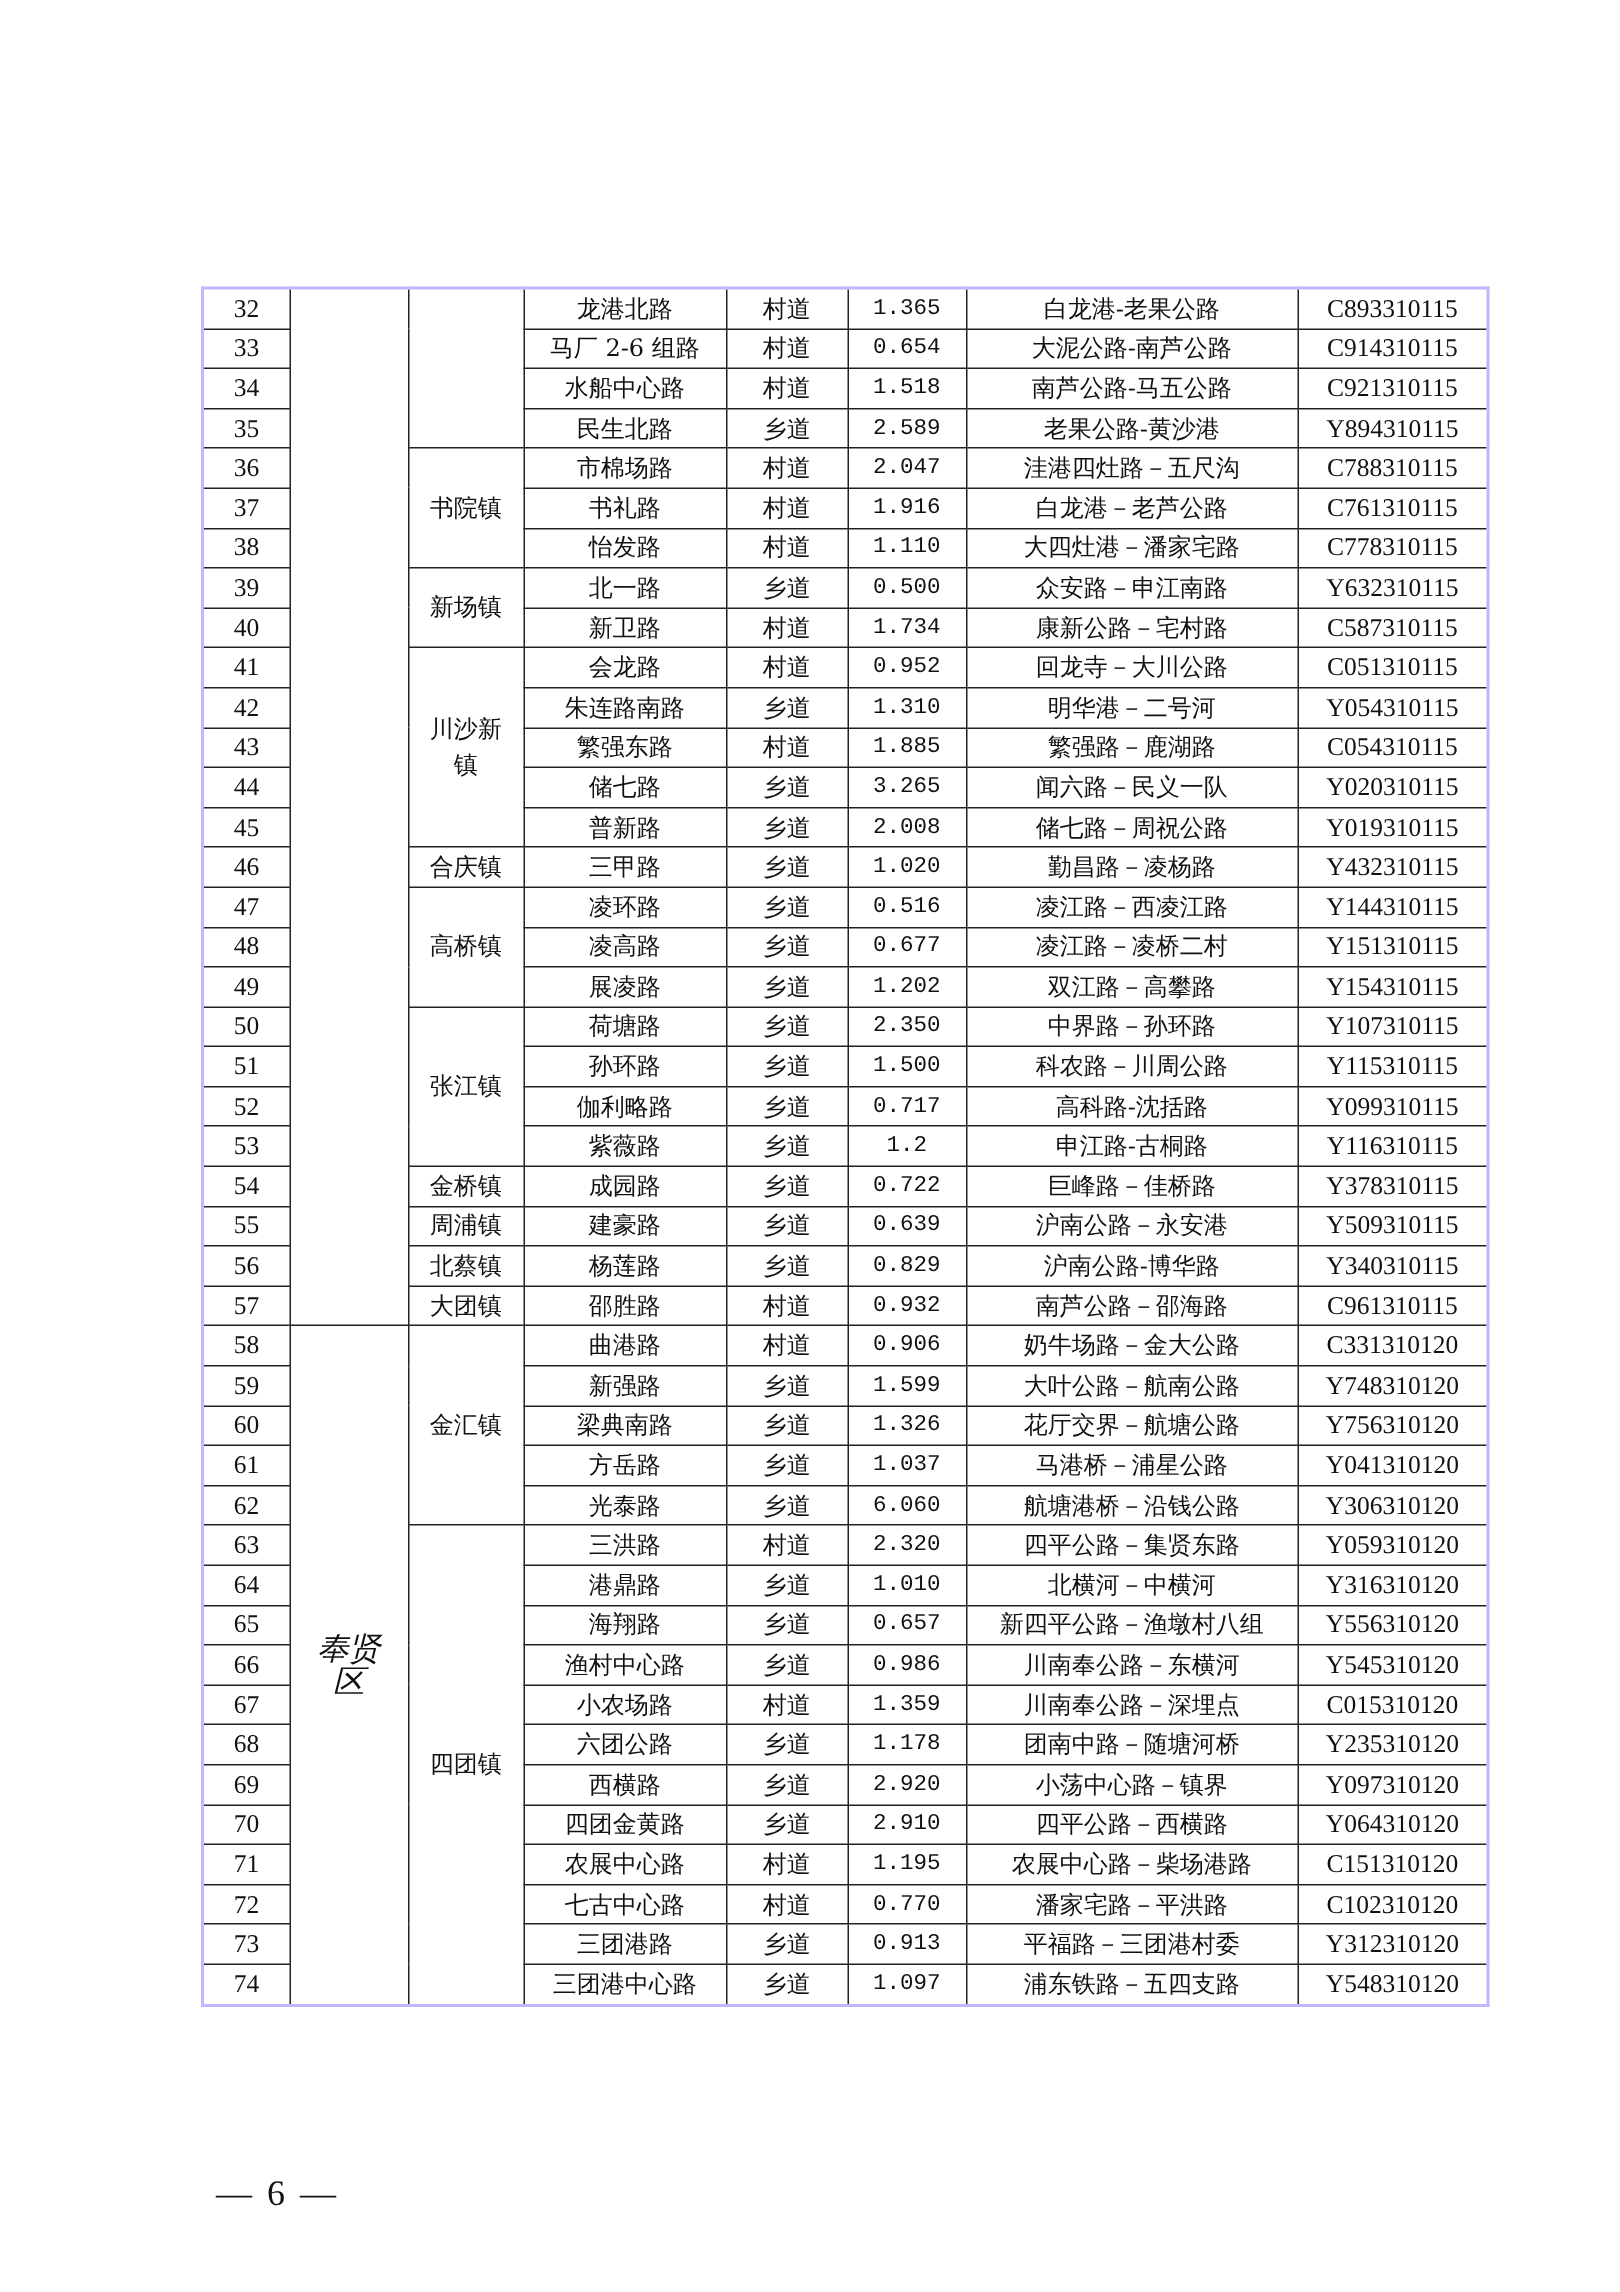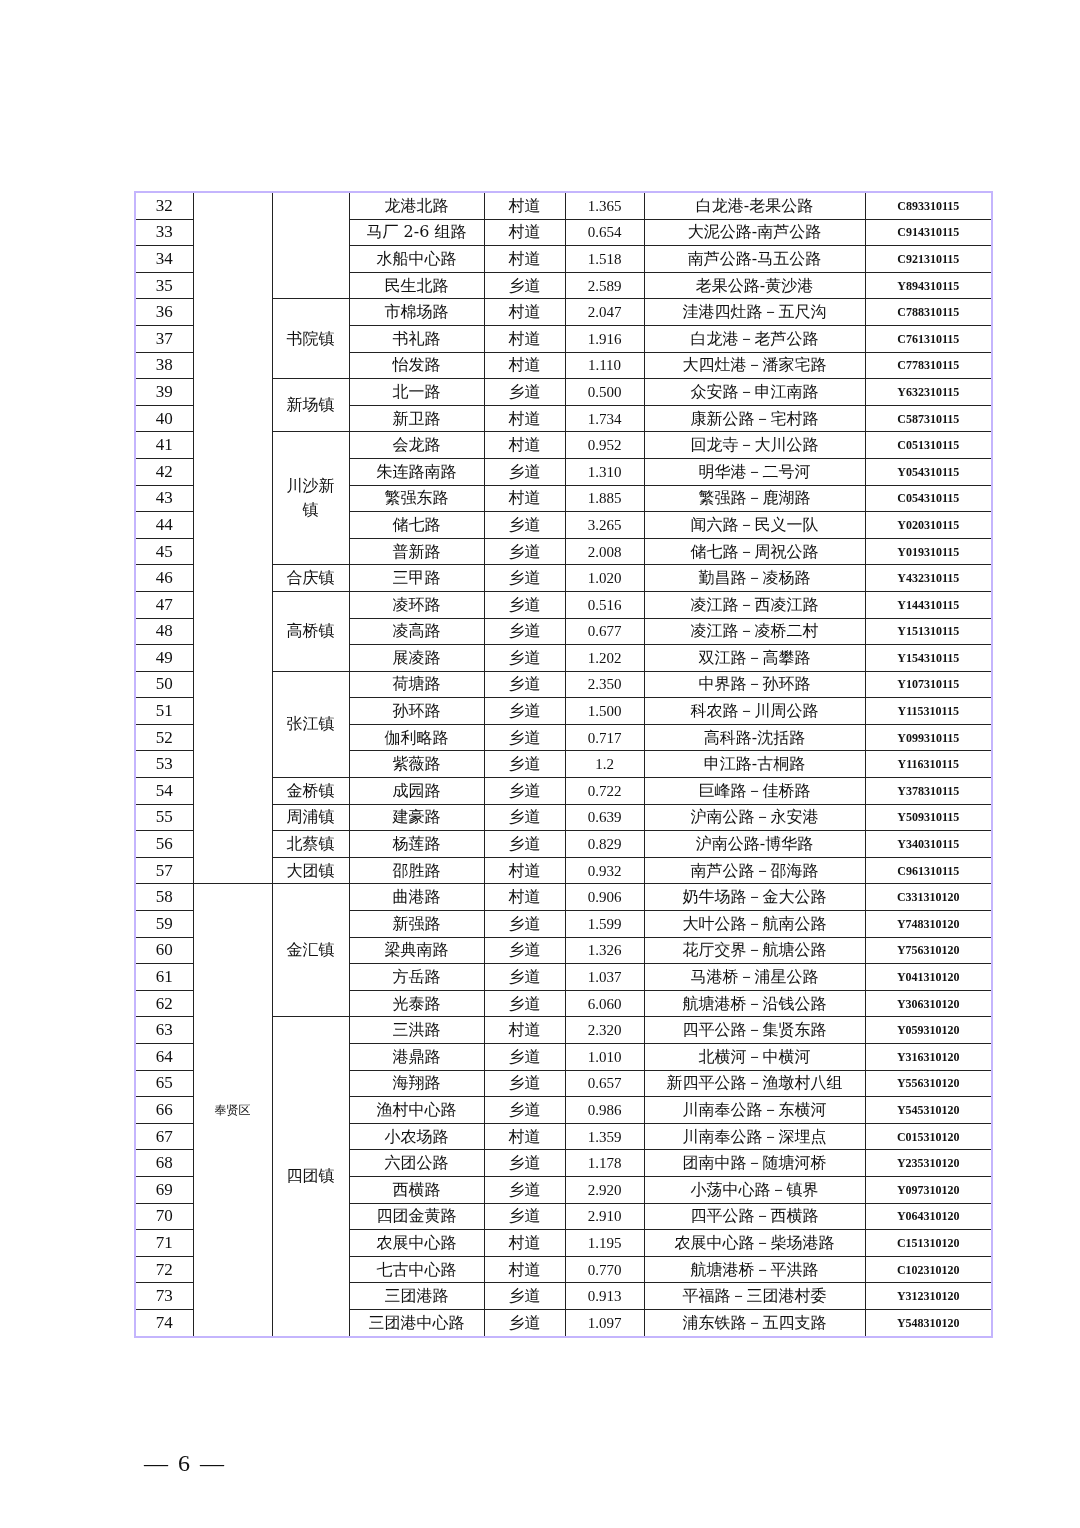--- a/index.html
+++ b/index.html
@@ -3,24 +3,24 @@
 <meta charset="utf-8">
 <style>
   html, body { margin:0; padding:0; background:#fff; }
   body { width:1080px; height:1528px; position:relative; overflow:hidden;
          font-family: "DejaVu Serif", "Liberation Serif", serif; color:#111; }
   .tbl { position:absolute; left:134px; top:191px; border-collapse:collapse;
          table-layout:fixed; border:2px solid #c4b5fd; }
   .tbl td { border:1px solid #222; height:25.6px; padding:0; text-align:center;
             vertical-align:middle; font-size:16px; line-height:18px; white-space:nowrap; overflow:hidden; }
   .tbl td.no { font-family: "Liberation Serif", "DejaVu Serif", serif; font-size:17px; }
-  .tbl td.len { font-family: Liberation Serif, serif; font-size:15px; }
-  .tbl td.code { font-family: "Liberation Serif", "DejaVu Serif", serif; font-size:12px;font-weight:bold; }
+  .tbl td.len { font-family: Liberation Mono, monospace; font-size:15px; }
+  .tbl td.code { font-family: "Liberation Serif", "DejaVu Serif", serif; font-size:17px; }
   .tbl td.merge { white-space:normal; line-height:24px; }
-  .tbl td.district { white-space:normal; font-size:12px; line-height:22px; }
+  .tbl td.district { white-space:normal; font-size:21px; line-height:22px;font-style:italic; }
   .page-no { position:absolute; left:144px; top:1450px; font-size:24px;
              font-family:"Liberation Serif","DejaVu Serif",serif; letter-spacing:2px; }
 </style>
 </head>
 <body>
 
 <table class="tbl">
   <colgroup>
     <col style="width:58px">
       <col style="width:58px">
@@ -365,21 +365,21 @@
         <td>村道</td>
         <td class="len">1.195</td>
         <td>农展中心路－柴场港路</td>
         <td class="code">C151310120</td>
       </tr>
       <tr>
         <td class="no">72</td>
         <td>七古中心路</td>
         <td>村道</td>
         <td class="len">0.770</td>
-        <td>航塘港桥－平洪路</td>
+        <td>潘家宅路－平洪路</td>
         <td class="code">C102310120</td>
       </tr>
       <tr>
         <td class="no">73</td>
         <td>三团港路</td>
         <td>乡道</td>
         <td class="len">0.913</td>
         <td>平福路－三团港村委</td>
         <td class="code">Y312310120</td>
       </tr>

